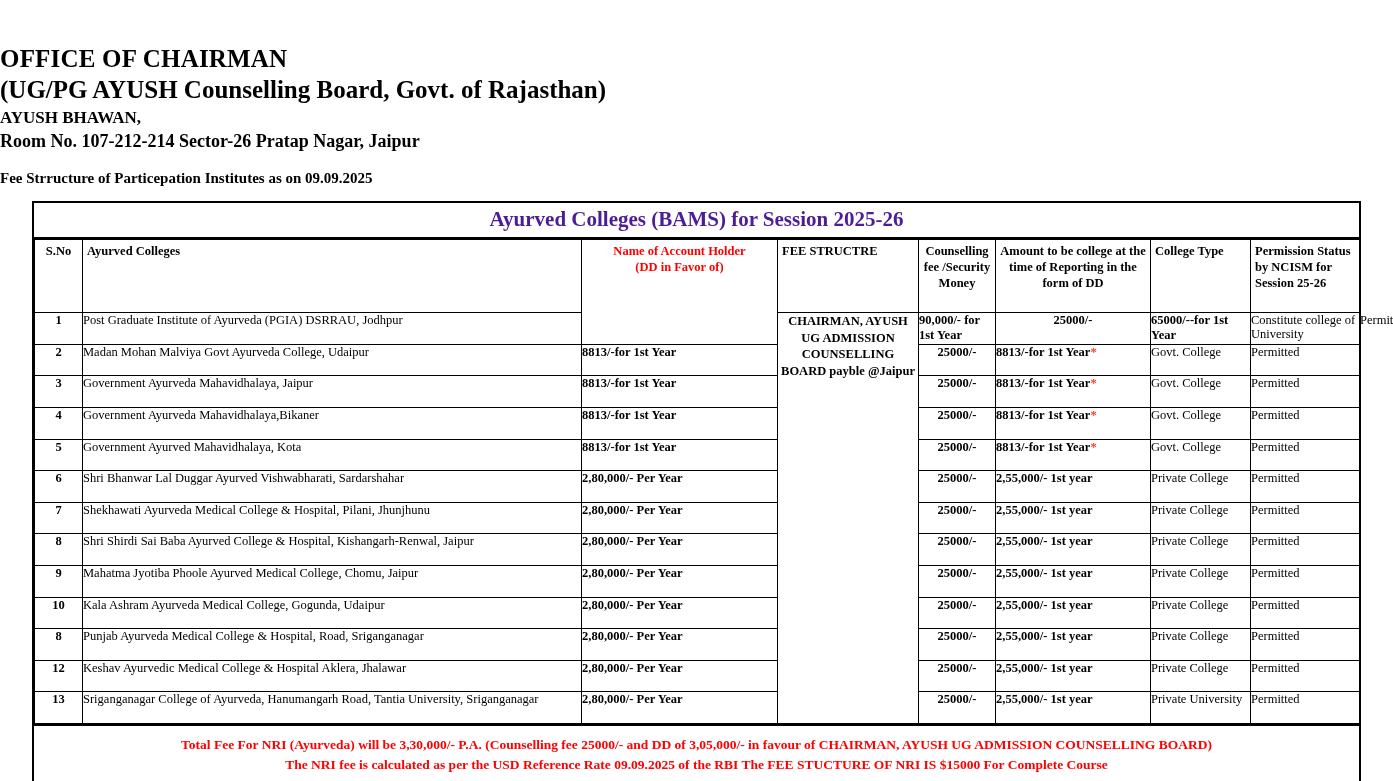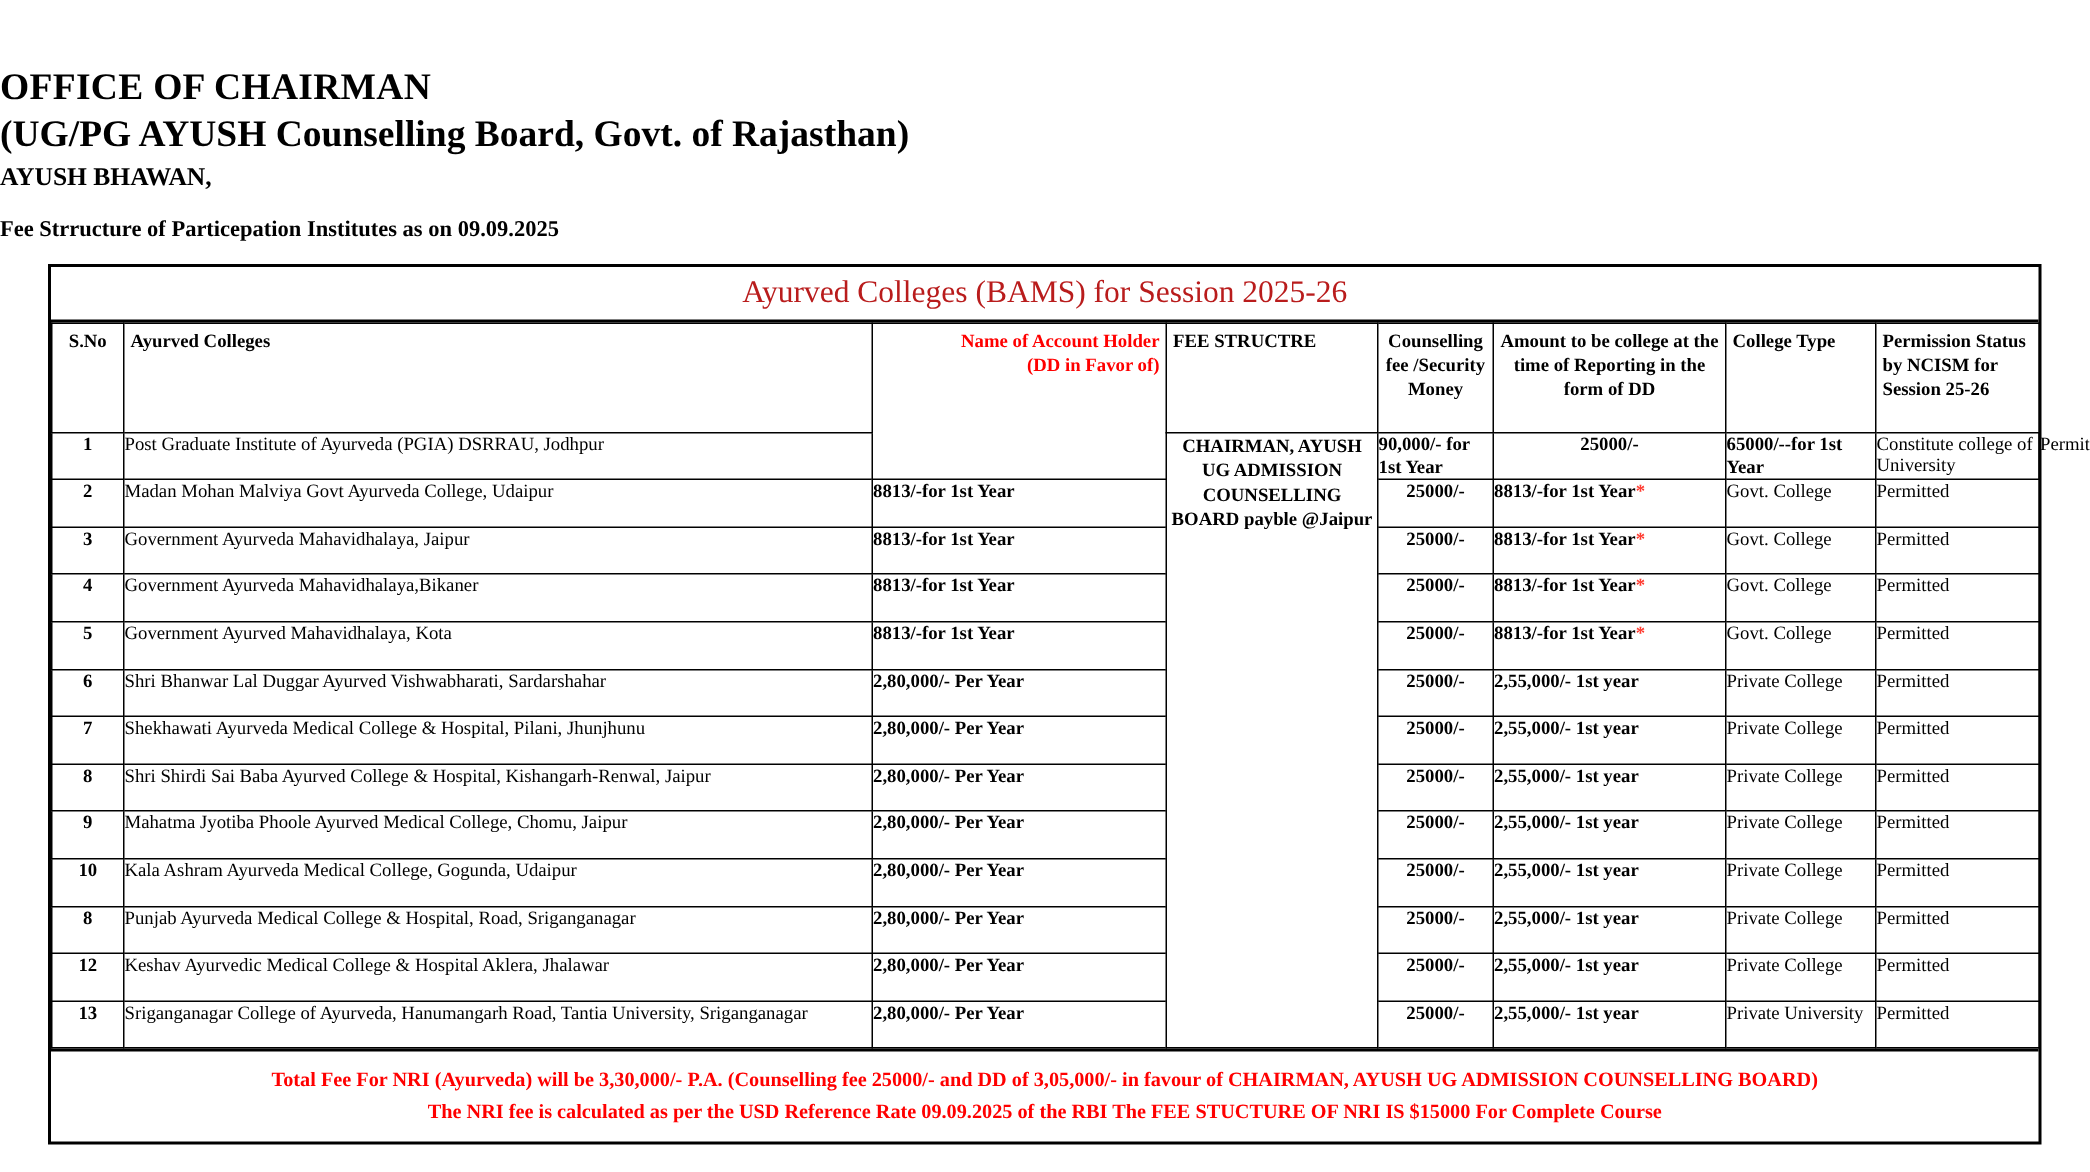--- a/index.html
+++ b/index.html
@@ -53,23 +53,23 @@
 
   
   .table-wrap {
     margin: 14px 32px 0 32px;
     border: 2px solid #000000;
     position: relative;
   }
 
   .banner {
     text-align: center;
-    color: #b91c1c;
+    color: #4c1d95;
     font-size: 21px;
-    font-weight: normal;
+    font-weight: bold;
     padding: 4px 0 5px 0;
     border-bottom: 2px solid #000000;
     line-height: 1.2;
   }
 
   table.fee {
     border-collapse: collapse;
     width: 100%;
     table-layout: fixed;
   }
@@ -93,21 +93,21 @@
   tr.hdr-row td {
     font-weight: bold;
     font-size: 12.5px;
     line-height: 1.28;
     padding: 3px 4px 3px 4px;
     height: 66px;
   }
   td.h-sno   { text-align: center; }
   td.h-name  { text-align: left; }
   td.h-acct  {
-    text-align: right;
+    text-align: center;
     color: #ff0000;
     font-size: 15.5px;
     vertical-align: top;
     padding-top: 4px;
     line-height: 1.55;
   }
   td.h-fee   { text-align: left; }
   td.h-couns { text-align: center; margin-top: 25px; }
   td.h-amt   { text-align: center; }
   td.h-type  { text-align: left; }
@@ -174,20 +174,21 @@
   }
   .notes div { white-space: nowrap; }
 </style>
 </head>
 <body>
 
 <div class="doc-header">
   <div class="hdr-line1">OFFICE OF CHAIRMAN</div>
   <div class="hdr-line2">(UG/PG AYUSH Counselling Board, Govt. of Rajasthan)</div>
   <div class="hdr-line3">AYUSH BHAWAN,</div>
+  <div class="hdr-line4">Room No. 107-212-214 Sector-26 Pratap Nagar, Jaipur</div>
   <div class="hdr-line5">Fee Strructure of  Particepation Institutes as on 09.09.2025</div>
 </div>
 
 <div class="table-wrap">
 
   <div class="banner">Ayurved Colleges  (BAMS) for Session 2025-26</div>
 
   <table class="fee">
     <colgroup>
       <col class="c-sno">

